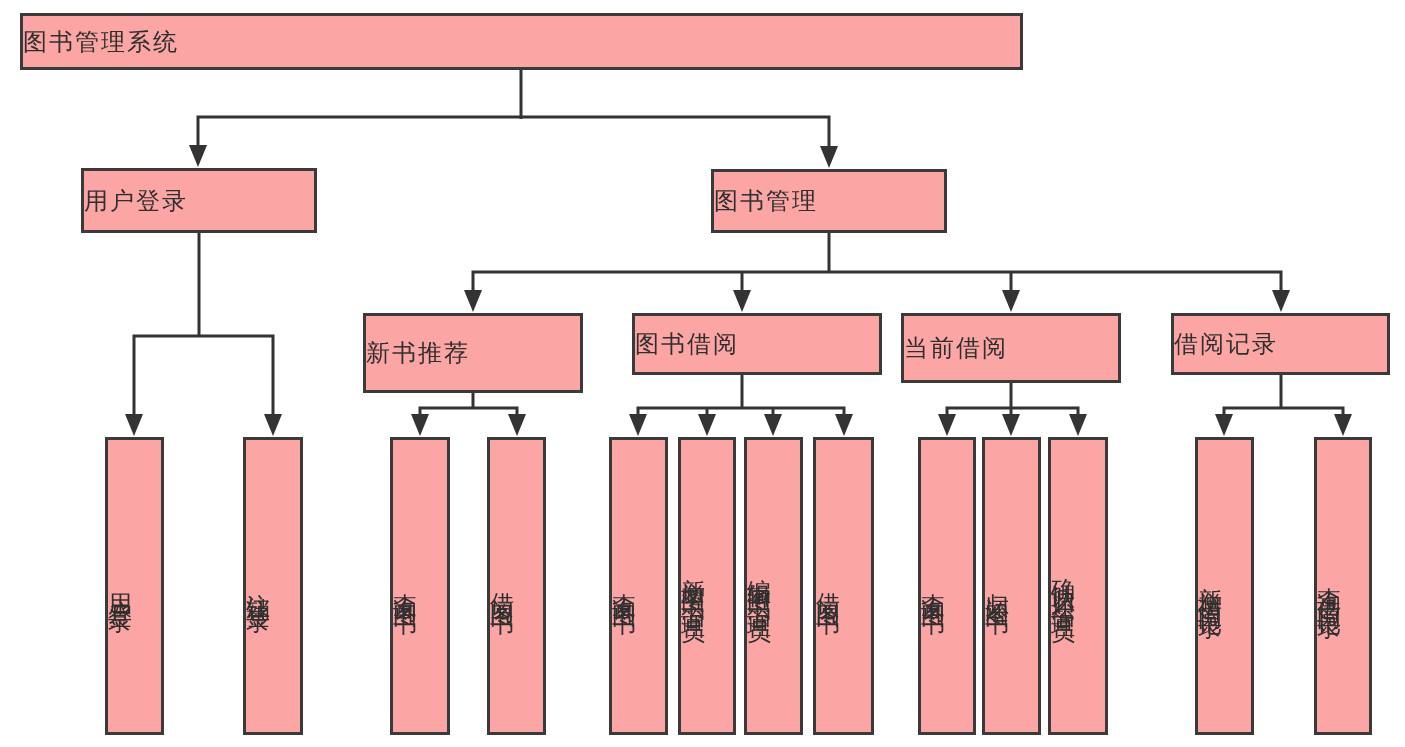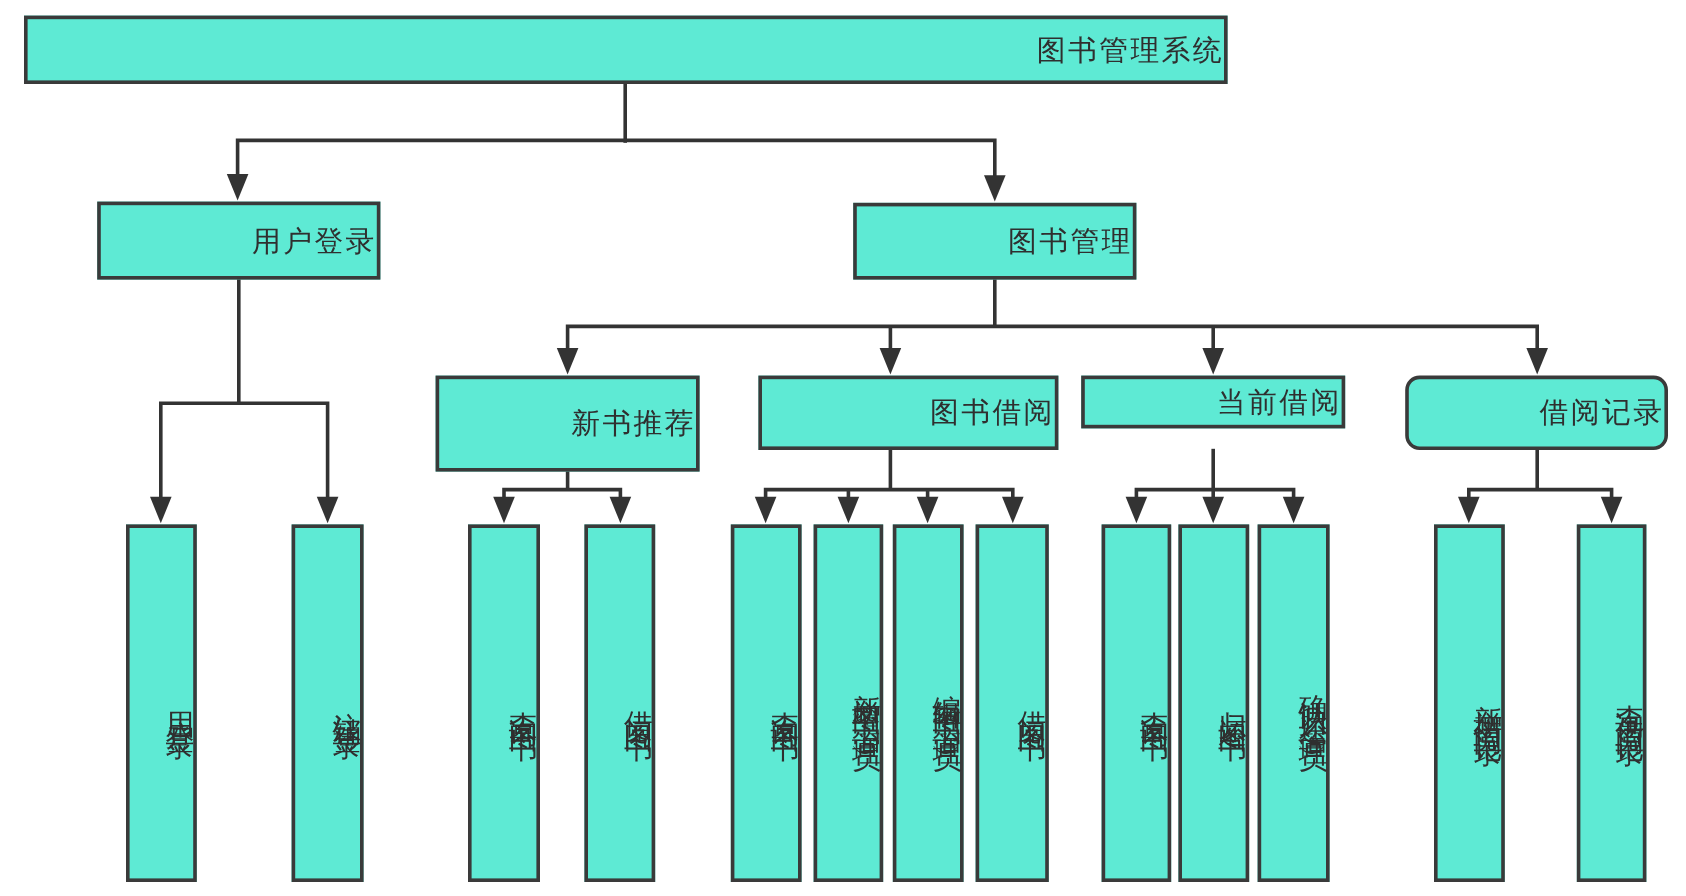--- a/index.html
+++ b/index.html
@@ -17,25 +17,25 @@
   }
   .wires {
     position: absolute;
     left: 0;
     top: 0;
     pointer-events: none;
   }
   .box {
     position: absolute;
     box-sizing: border-box;
-    background: #5eead4;
+    background: #fca5a5;
     border: 3px solid #3a3a3a;
     display: flex;
     align-items: center;
-    justify-content: flex-end;
+    justify-content: flex-start;
     color: #2f2f2f;
   }
   .box .lbl {
     font-size: 24px;
     letter-spacing: 2px;
     white-space: nowrap;
   }
   .vbox .lbl {
     writing-mode: vertical-rl;
     text-orientation: mixed;
@@ -123,24 +123,24 @@
   <div class="box" style="left:711px; top:169px; width:236px; height:64px;font-family:Liberation Mono, monospace;">
     <span class="lbl">图书管理</span>
   </div>
 
   <div class="box" style="left:363px; top:313px; width:220px; height:80px;">
     <span class="lbl">新书推荐</span>
   </div>
   <div class="box" style="left:632px; top:313px; width:250px; height:62px;">
     <span class="lbl">图书借阅</span>
   </div>
-  <div class="box" style="left:901px; top:313px; width:220px; height:44px;">
+  <div class="box" style="left:901px; top:313px; width:220px; height:70px;">
     <span class="lbl">当前借阅</span>
   </div>
-  <div class="box" style="left:1171px; top:313px; width:219px; height:62px;border-radius:12px;">
+  <div class="box" style="left:1171px; top:313px; width:219px; height:62px;">
     <span class="lbl">借阅记录</span>
   </div>
 
   <div class="box vbox" style="left:105px; top:437px; width:59px; height:298px;">
     <span class="lbl">用户登录</span>
   </div>
   <div class="box vbox" style="left:243px; top:437px; width:60px; height:298px;">
     <span class="lbl">注销登录</span>
   </div>
 

